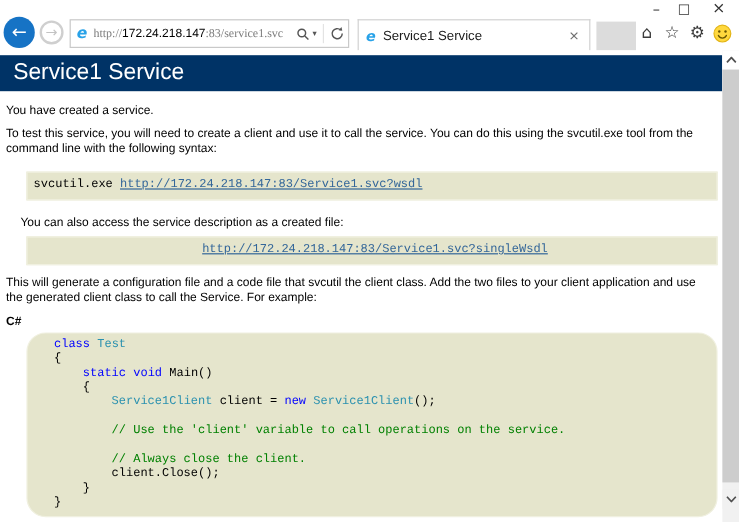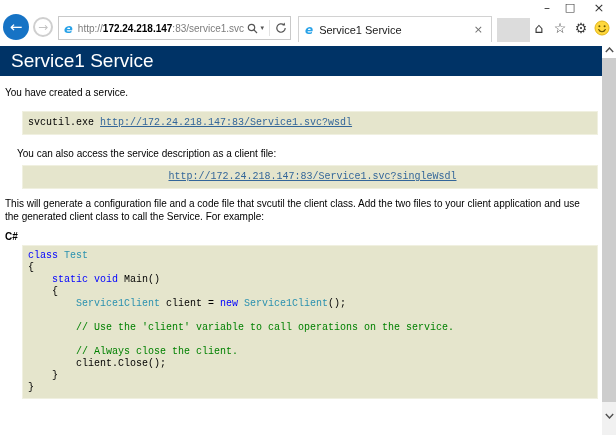--- a/index.html
+++ b/index.html
@@ -20,22 +20,22 @@
   .navcircle { position:absolute; border-radius:50%; display:flex; align-items:center; justify-content:center;
                font-family:"DejaVu Sans",sans-serif; }
   .back { left:3px; top:-2px; width:26px; height:26px; background:#1673c5; color:#fff; font-size:15px; }
   .fwd  { left:33px; top:1px; width:20px; height:20px; background:#fff; border:2px solid #cfcfcf; color:#c3c3c3; font-size:12px; }
 
   .addressbar { position:absolute; left:58px; top:0; width:233px; height:24px; border:1px solid #c9c9c9;
                 background:#fff; display:flex; align-items:center; padding:0 3px 0 5px; }
   .ie-e { font-family:"DejaVu Sans",sans-serif; font-weight:bold; font-style:italic; color:#28a2e8;
           font-size:13px; margin-right:5px; }
   .url { flex:1; font-size:10px; white-space:nowrap; overflow:hidden; }
-  .url .dim { color:#7c7c7c; }
-  .url .host { color:#000; font-weight:bold; }
+  .url .dim { color:#7c7c7c;font-family:Liberation Serif, serif; }
+  .url .host { color:#000; font-weight:normal; }
   .addr-icons { display:flex; align-items:center; gap:2px; }
   .caret { font-family:"DejaVu Sans",sans-serif; font-size:7px; color:#555; }
   .addr-sep { width:1px; height:16px; background:#e3e3e3; margin:0 3px; }
 
   .tab { position:absolute; left:298px; top:0; width:194px; height:26px; background:#fff;
          border:1px solid #d2d2d2; border-bottom:none; display:flex; align-items:center; padding:0 6px; }
   .tab .ie-e { font-size:12px; margin-right:6px; }
   .tab-label { flex:1; font-size:11px; color:#1a1a1a; white-space:nowrap; overflow:hidden; }
   .tab-close { font-family:"DejaVu Sans",sans-serif; font-size:11px; color:#707070; padding:0 2px; }
   .newtab { position:absolute; left:497px; top:2px; width:33px; height:24px; background:#dcdcdc; }
@@ -51,21 +51,21 @@
   .para { font-size:10px; color:#000; line-height:13px; margin:0 6px 0 5px; max-width:592px; }
   .p1 { margin-top:10px; }
   .p2 { margin-top:6px; }
   .p3 { margin-top:12px; margin-left:17px; }
   .p4 { margin-top:8px; }
   .langlabel { margin:8px 0 0 5px; font-size:10px; font-weight:bold; }
   .codebox { margin:12px 4px 0 22px; background:var(--code-bg,#e5e5cc); border:1px solid #f0f0e0;
              padding:5px 0 5px 5px; font-family:"Liberation Mono","DejaVu Sans Mono",monospace;
              font-size:10px; line-height:12px; white-space:pre; }
   .codebox.box2 { margin-top:5px;text-align:center; }
-  .codebox.box3 { margin-top:3px; padding:4px 0 4px 5px; }
+  .codebox.box3 { margin-top:3px; padding:4px 0 4px 22px;border-radius:16px; }
   .codebox a { color:var(--link,#336699); text-decoration:underline; }
   .cl { white-space:pre; min-height:12px; }
   .tk-kw { color:var(--kw,#0000ff); }
   .tk-ty { color:var(--ty,#2b91af); }
   .tk-cm { color:var(--cm,#008000); }
   .tk-pl { color:#000; }
 
   
   .vscroll { position:absolute; top:42px; right:0; width:14px; height:393px; background:#f1f1f1; }
   .scroll-btn { position:absolute; left:0; width:14px; height:16px; background:#fff;
@@ -136,24 +136,25 @@
           </svg>
       </span>
     </div>
   </div>
 
   <div class="page">
     <div class="banner">Service1 Service</div>
 
     <p class="para p1">You have created a service.</p>
 
+    <p class="para p2">To test this service, you will need to create a client and use it to call the service. You can do this using the svcutil.exe tool from the command line with the following syntax:</p>
 
     <div class="codebox box1"><span>svcutil.exe </span><a href="#">http://172.24.218.147:83/Service1.svc?wsdl</a></div>
 
-    <p class="para p3">You can also access the service description as a client file:</p>
+    <p class="para p3">You can also access the service description as a created file:</p>
 
     <div class="codebox box2"><a href="#">http://172.24.218.147:83/Service1.svc?singleWsdl</a></div>
 
     <p class="para p4">This will generate a configuration file and a code file that svcutil the client class. Add the two files to your client application and use the generated client class to call the Service. For example:</p>
 
     <p class="langlabel">C#</p>
 
     <div class="codebox box3"><div class="cl"><span class="tk-kw">class</span><span class="tk-pl"> </span><span class="tk-ty">Test</span></div><div class="cl"><span class="tk-pl">{</span></div><div class="cl"><span class="tk-pl">    </span><span class="tk-kw">static</span><span class="tk-pl"> </span><span class="tk-kw">void</span><span class="tk-pl"> Main()</span></div><div class="cl"><span class="tk-pl">    {</span></div><div class="cl"><span class="tk-pl">        </span><span class="tk-ty">Service1Client</span><span class="tk-pl"> client = </span><span class="tk-kw">new</span><span class="tk-pl"> </span><span class="tk-ty">Service1Client</span><span class="tk-pl">();</span></div><div class="cl">&nbsp;</div><div class="cl"><span class="tk-cm">        // Use the 'client' variable to call operations on the service.</span></div><div class="cl">&nbsp;</div><div class="cl"><span class="tk-cm">        // Always close the client.</span></div><div class="cl"><span class="tk-pl">        client.Close();</span></div><div class="cl"><span class="tk-pl">    }</span></div><div class="cl"><span class="tk-pl">}</span></div></div>
   </div>
 

